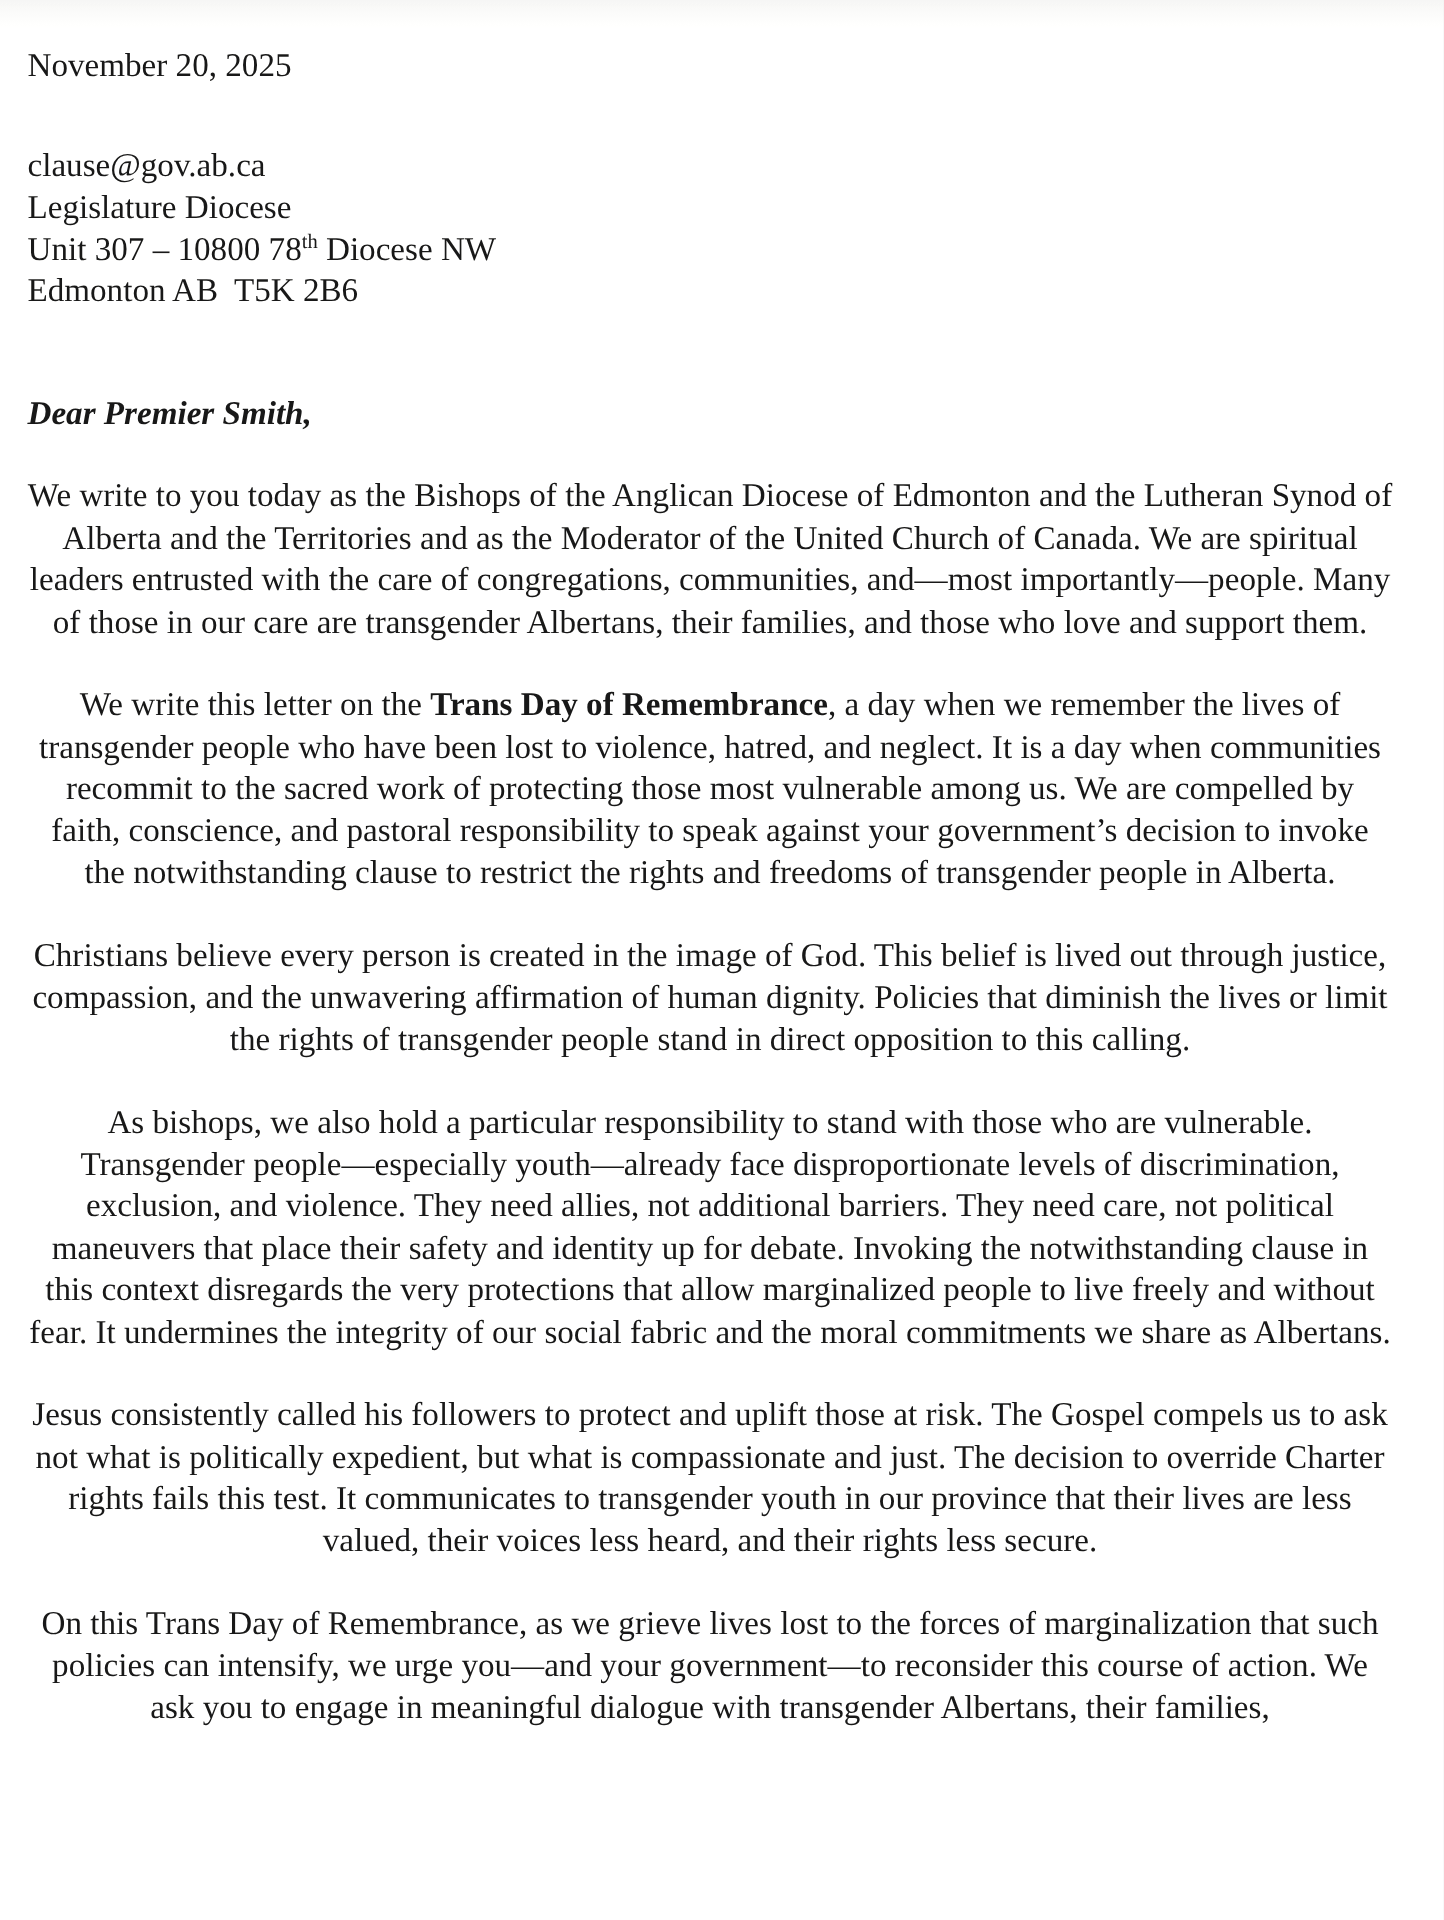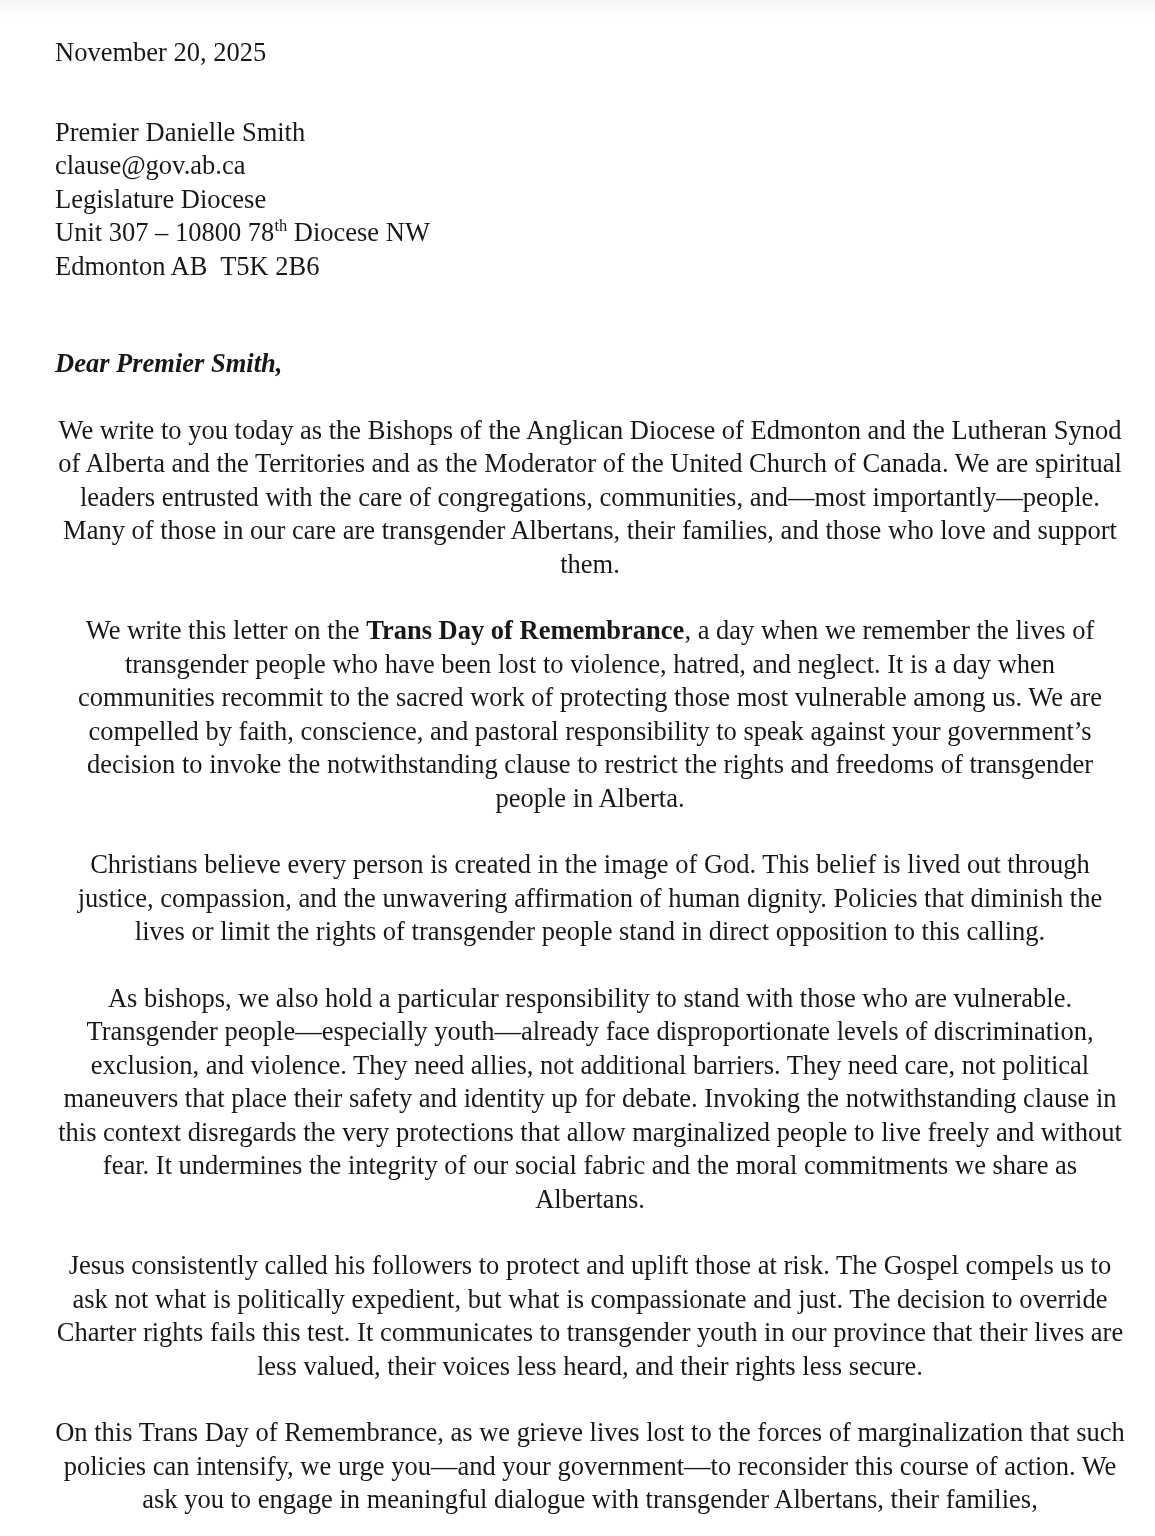--- a/index.html
+++ b/index.html
@@ -8,21 +8,21 @@
     background: #e8e8e8;
   }
   .page {
     position: relative;
     width: 1155px;
     height: 1536px;
     margin: 0 auto;
     background: #fdfdfc;
     background-image: linear-gradient(180deg, #f3f3f2 0px, #fdfdfc 26px);
     box-sizing: border-box;
-    padding: 36px 30px 20px 55px;
+    padding: 36px 30px 20px 22px;
     overflow: hidden;
     font-family: "Liberation Serif", "DejaVu Serif", serif;
     font-size: 26.5px;
     line-height: 33.5px;
     color: #1b1b1b;
     filter: blur(0.35px) contrast(1.03);
   }
   .date-line {
     margin: 0 0 46px 0;
   }
@@ -54,21 +54,20 @@
   strong { font-weight: bold; }
 </style>
 </head>
 <body>
 
 <div class="page">
 
   <div class="date-line">November 20, 2025</div>
 
   <div class="address-block">
-    <div>Premier Danielle Smith</div>
     <div>clause@gov.ab.ca</div>
     <div>Legislature Diocese</div>
     <div><span>Unit 307 – 10800 78</span><sup class="ordinal">th</sup><span> Diocese NW</span></div>
     <div>Edmonton AB  T5K 2B6</div>
   </div>
 
   <div class="salutation">Dear Premier Smith,</div>
 
   <p class="body-para">We write to you today as the Bishops of the Anglican Diocese of Edmonton and the Lutheran Synod of Alberta and the Territories and as the Moderator of the United Church of Canada. We are spiritual leaders entrusted with the care of congregations, communities, and—most importantly—people. Many of those in our care are transgender Albertans, their families, and those who love and support them.</p>
 

